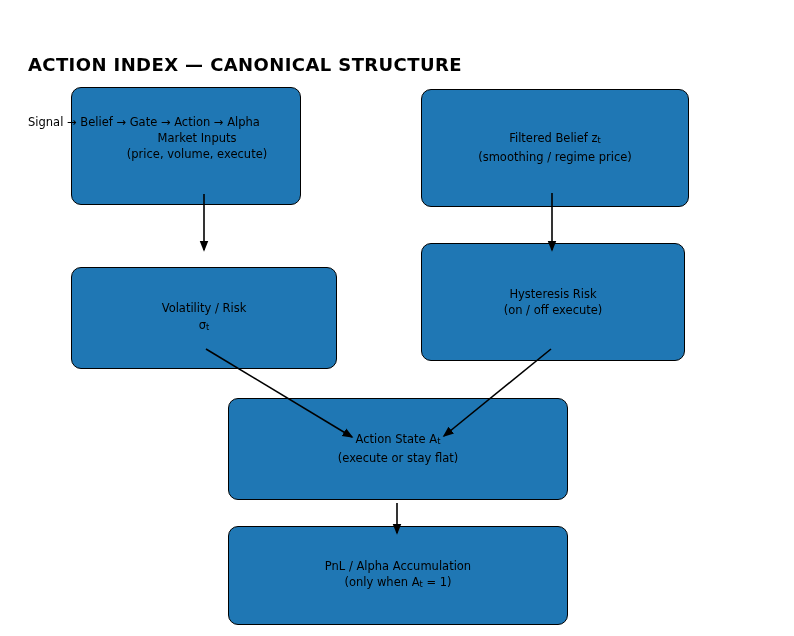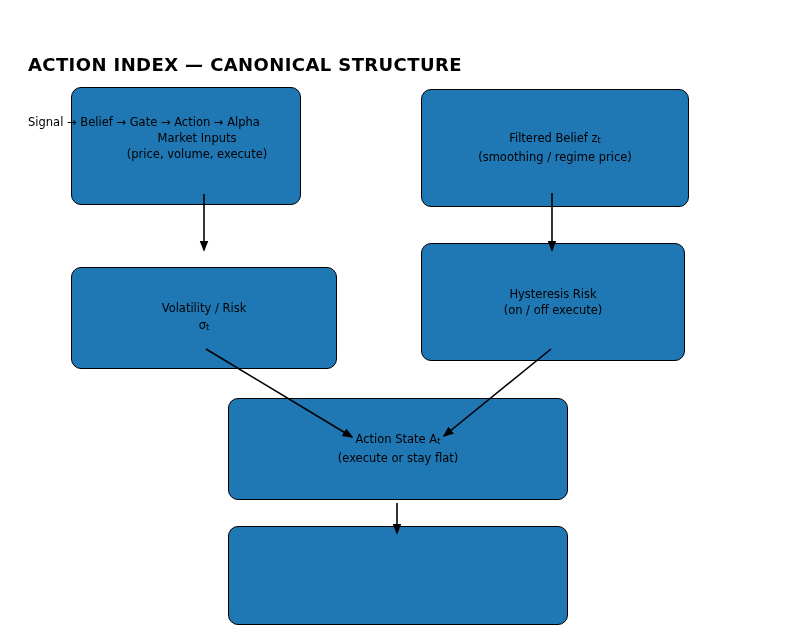--- a/index.html
+++ b/index.html
@@ -92,20 +92,22 @@
     <div class="line">Hysteresis Risk</div>
     <div class="line">(on / off execute)</div>
   </div>
 
   <div class="box" style="left:228px; top:398px; width:340px; height:102px;">
     <div class="line"><span>Action State A</span><span class="sub">t</span></div>
     <div class="line">(execute or stay flat)</div>
   </div>
 
   <div class="box" style="left:228px; top:526px; width:340px; height:99px;">
+    <div class="line">PnL / Alpha Accumulation</div>
+    <div class="line"><span>(only when A</span><span class="sub">t</span><span> = 1)</span></div>
   </div>
 
   <svg class="arrows" viewBox="0 0 794 636" xmlns="http://www.w3.org/2000/svg">
     <defs>
       <marker id="arrowhead" viewBox="0 0 10 10" refX="8.5" refY="5" markerWidth="11" markerHeight="11" markerUnits="userSpaceOnUse" orient="auto-start-reverse">
         <path d="M0,1 L10,5 L0,9 z" fill="#000000"></path>
       </marker>
     </defs>
     <g stroke="#000000" stroke-width="1.6" fill="none">
       <line x1="204" y1="194" x2="204" y2="250" marker-end="url(#arrowhead)"></line>

